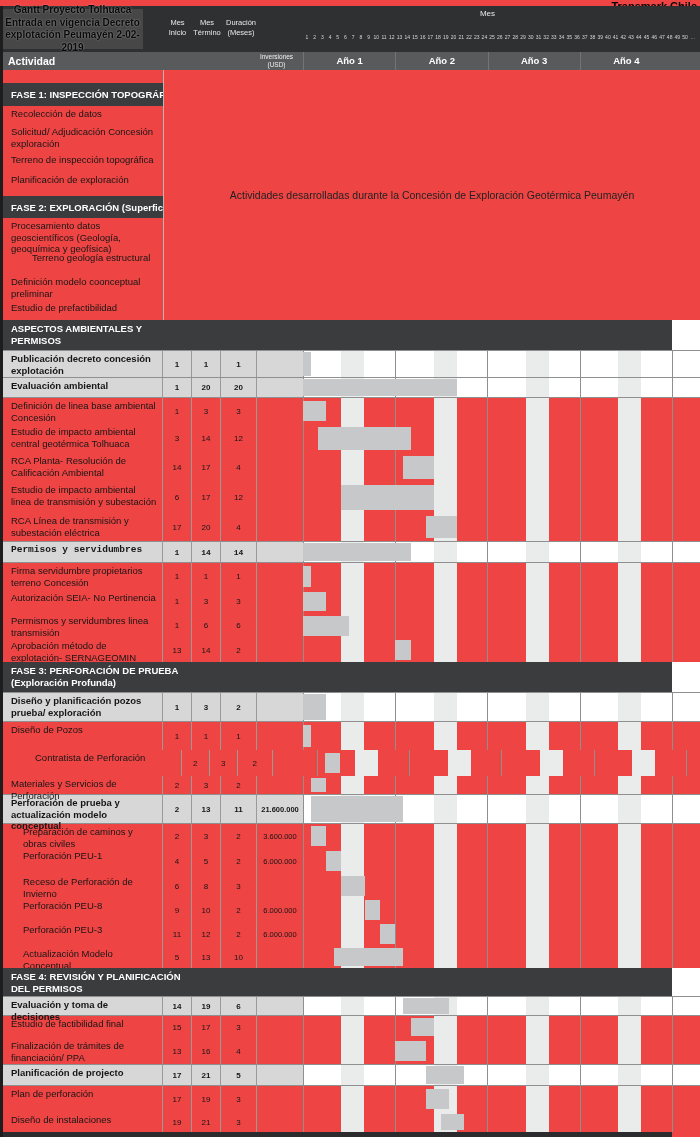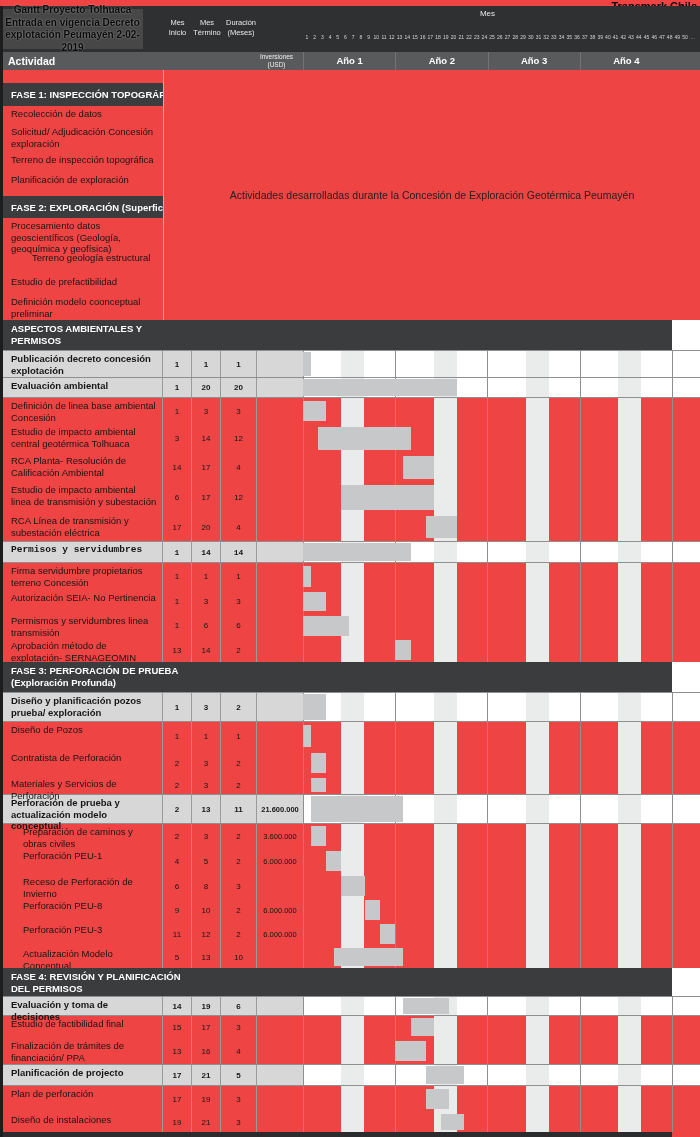--- a/index.html
+++ b/index.html
@@ -159,22 +159,22 @@
           <div style="height: 13px;"></div>
           <div class="phasebox" style="height: 23px;">FASE 1: INSPECCIÓN TOPOGRÁFICA P</div>
           <div class="introrow" style="height: 18px;">Recolección de datos</div>
           <div class="introrow" style="height: 28px;">Solicitud/ Adjudicación Concesión exploración</div>
           <div class="introrow" style="height: 20px;">Terreno de inspección topográfica</div>
           <div class="introrow" style="height: 22px;">Planificación de exploración</div>
           <div style="height: 2px;"></div>
           <div class="phasebox" style="height: 22px;">FASE 2: EXPLORACIÓN (Superficial)</div>
           <div class="introrow" style="height: 32px;">Procesamiento datos geoscientíficos (Geología, geoquímica y geofísica)</div>
           <div class="introrow" style="height: 24px; padding-left: 32px;">Terreno geología estructural</div>
+          <div class="introrow" style="height: 26px;">Definición modelo coonceptual preliminar</div>
           <div class="introrow" style="height: 20px;">Estudio de prefactibilidad</div>
-          <div class="introrow" style="height: 26px;">Definición modelo coonceptual preliminar</div>
         </div>
       <div id="intro-note">Actividades desarrolladas durante la Concesión de Exploración Geotérmica Peumayén</div>
     </div>
     <div id="rows">
         <div class="row sechead" style="height: 30px;">
           <div class="sechead-cell">ASPECTOS AMBIENTALES Y
 PERMISOS</div>
           <div class="sechead-ext"></div>
         </div>
         <div class="row summary" style="height: 28px;">
@@ -315,21 +315,21 @@
         <div class="row detail" style="height: 28px;">
           <div class="cell lab">Diseño de Pozos</div>
           <div class="cell num">1</div>
           <div class="cell num">1</div>
           <div class="cell dur">1</div>
           <div class="cell inv"></div>
           <div class="cell chart">
             <div class="bar" style="left: 0px; width: 7.6875px;"></div>
           </div>
         </div>
-        <div class="row detail" style="height: 26px;">
+        <div class="row detail" style="height: 26px; padding-left: 24px;">
           <div class="cell lab">Contratista de Perforación</div>
           <div class="cell num">2</div>
           <div class="cell num">3</div>
           <div class="cell dur">2</div>
           <div class="cell inv"></div>
           <div class="cell chart">
             <div class="bar" style="left: 7.6875px; width: 15.375px;"></div>
           </div>
         </div>
         <div class="row detail" style="height: 18px;">

